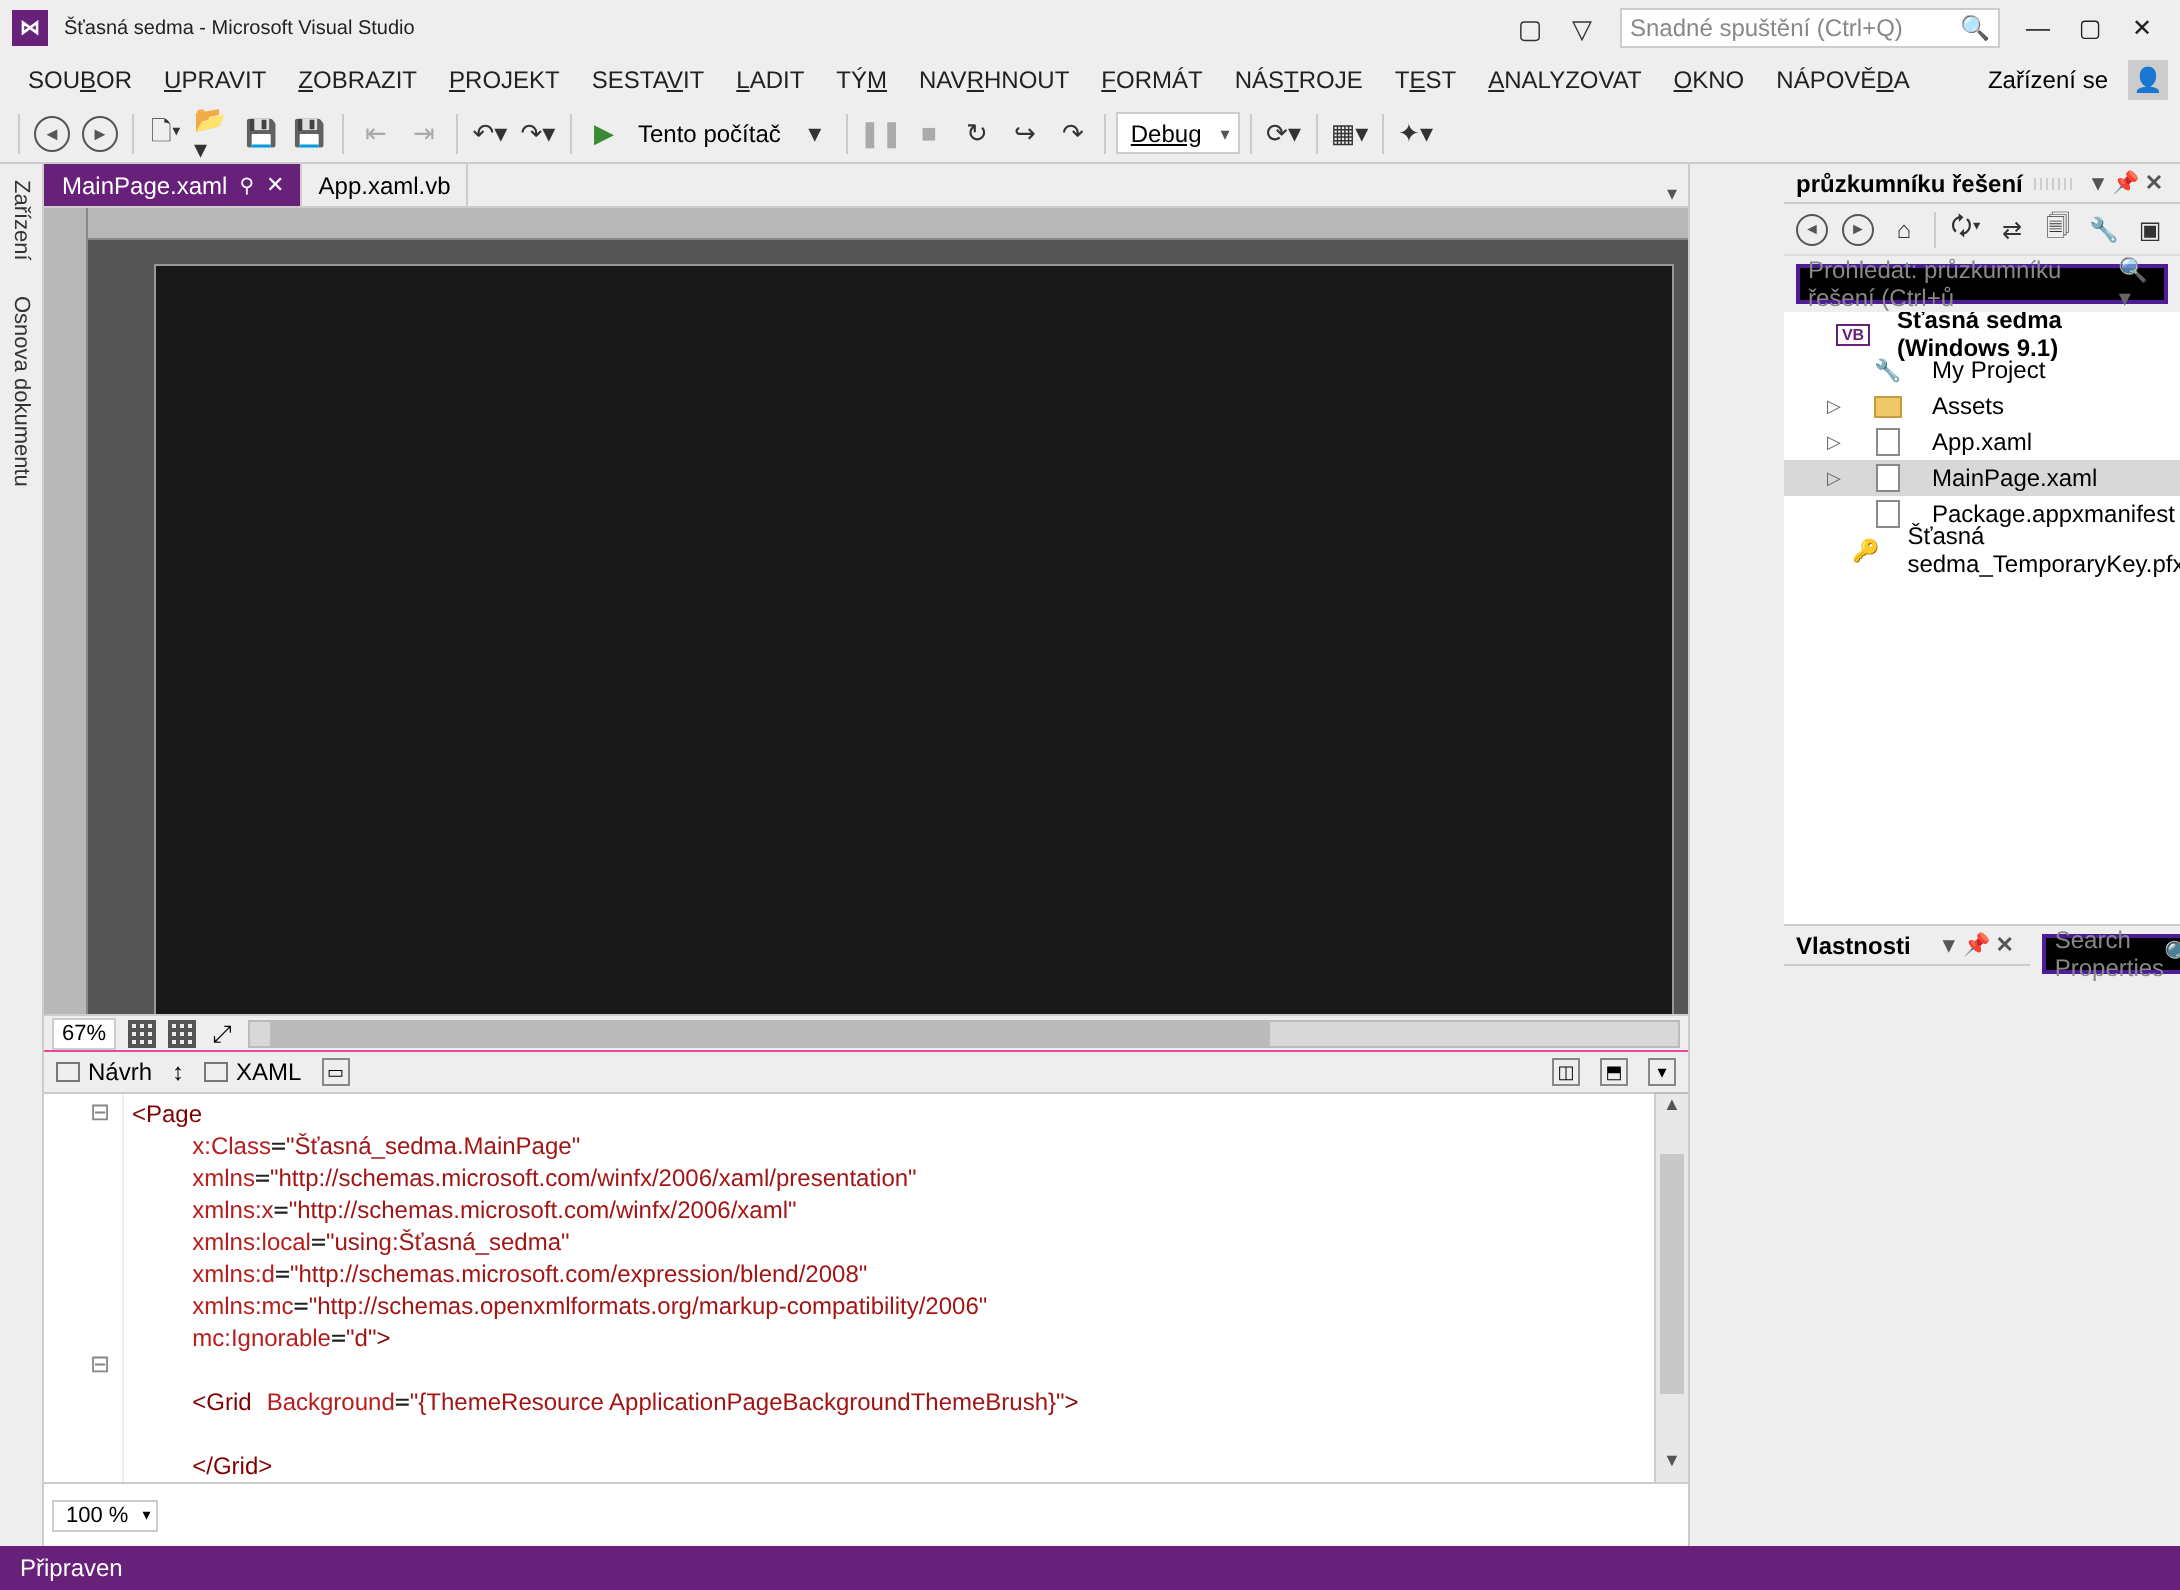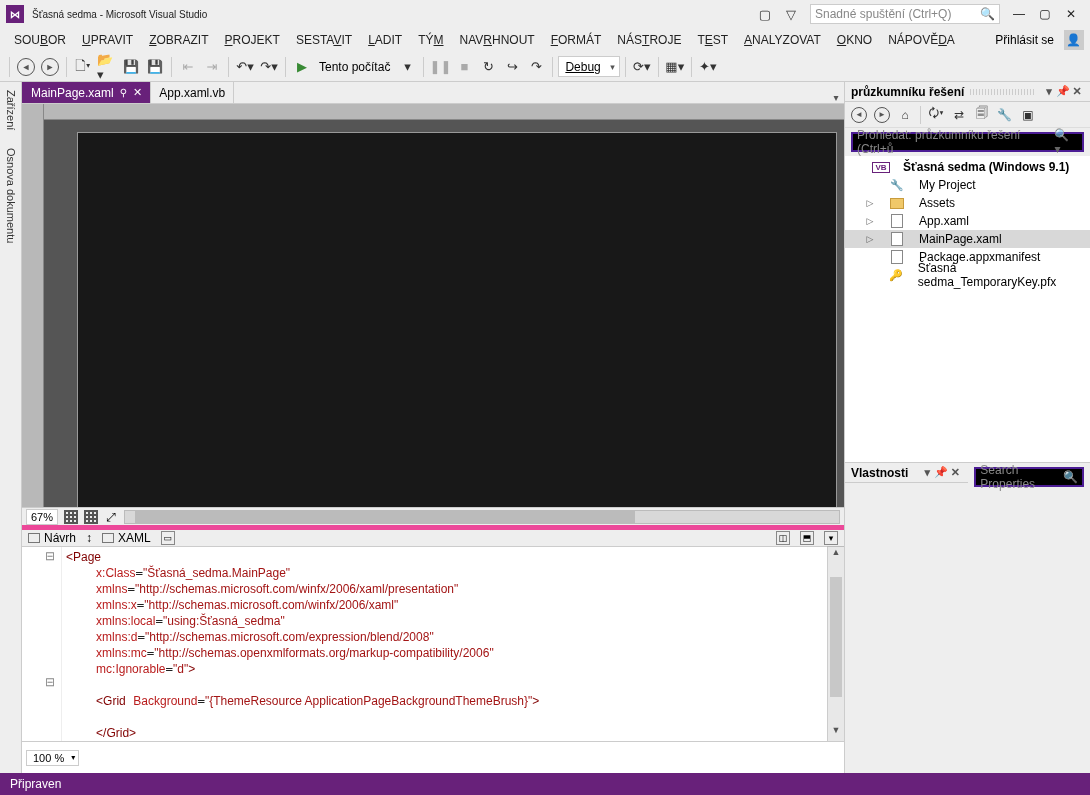--- a/index.html
+++ b/index.html
@@ -60,21 +60,21 @@
 
 
 .design-strip { height:18px; background:#eee; border-top:1px solid #ccc; display:flex; align-items:center; padding:0 4px; gap:6px; }
 .design-strip .zoom { border:1px solid #ccc; background:#fff; padding:0 4px; font-size:11px; height:16px; display:flex; align-items:center; }
 .design-strip .grid-icon { width:14px; height:14px; border:1px solid #555; display:grid; grid-template-columns:repeat(3,1fr); grid-template-rows:repeat(3,1fr); }
 .design-strip .grid-icon div { border:0.5px solid #555; }
 .design-strip .sb { flex:1; height:14px; background:#d8d8d8; border:1px solid #bbb; position:relative; }
 .design-strip .sb .thumb { position:absolute; left:10px; width:500px; top:0; bottom:0; background:#bbb; }
 
 
-.splitrow { height:22px; background:#eee; border-top:5px solid #ec4899; border-bottom:1px solid #ccc; display:flex; align-items:center; padding:0 6px; gap:10px; }
+.splitrow { height:22px; background:#eee; border-top:1px solid #ec4899; border-bottom:1px solid #ccc; display:flex; align-items:center; padding:0 6px; gap:10px; }
 .splitrow .pane { display:flex; align-items:center; gap:4px; font-size:11px; }
 .splitrow .box { width:12px; height:10px; border:1px solid #777; }
 .splitrow .spacer { flex:1; }
 .splitrow .sm { width:14px; height:14px; border:1px solid #888; display:flex; align-items:center; justify-content:center; font-size:9px; }
 
 
 .codewrap { flex:0 0 190px; display:flex; background:#fff; position:relative; }
 .codewrap .gutter { width:40px; background:#fff; border-right:1px solid #eee; text-align:right; padding:2px 6px 0 0; font-family:Consolas,monospace; font-size:12px; color:#888; }
 .codewrap .gutter .fold { color:#888; cursor:pointer; }
 .codewrap pre { flex:1; font-family:Consolas,monospace; font-size:12.5px; line-height:16px; padding:2px 0 0 4px; white-space:pre; color:#222; overflow:hidden; }
@@ -84,21 +84,21 @@
 .codewrap .vsb .up { top:0; } .codewrap .vsb .dn { bottom:0; }
 .codewrap .splitb { width:17px; height:14px; position:absolute; right:0; top:-1px; background:#ddd; border:1px solid #bbb; text-align:center; font-size:10px; } .str { color:#a31515; } .attr { color:#b91c1c; } .tag { color:#800000; }
 
 
 .zoomrow { height:32px; border-top:1px solid #ccc; display:flex; align-items:center; padding:0 4px; }
 .zoomrow .zoom { border:1px solid #ccc; background:#fff; padding:0 14px 0 6px; font-size:11px; height:16px; position:relative; display:flex; align-items:center; }
 .zoomrow .zoom::after { content:"▾"; position:absolute; right:3px; font-size:8px; }
 
 
 .right { width:245px; display:flex; flex-direction:column; background:#eee; }
-.panel { display:flex; flex-direction:column; }
+.panel { display:flex; flex-direction:column;margin-left:47px; }
 .panel .hdr { height:20px; background:#eee; display:flex; align-items:center; padding:0 6px; font-size:11px; font-weight:bold; border-bottom:1px solid #ccc; }
 .panel .hdr .dots { flex:1; margin:0 6px; height:6px; background:repeating-linear-gradient(90deg,#ccc 0 1px,transparent 1px 3px); }
 .panel .hdr .ico { width:14px; font-size:11px; color:#555; text-align:center; cursor:default; }
 .panel .toolbar2 { height:26px; display:flex; align-items:center; padding:0 4px; gap:3px; border-bottom:1px solid #ddd; }
 .panel .toolbar2 .t { width:20px; height:20px; display:flex; align-items:center; justify-content:center; font-size:12px; color:#333; }
 .panel .toolbar2 .sep { width:1px; height:18px; background:#ccc; margin:0 2px; }
 .panel .toolbar2 .nav-circle { width:16px; height:16px; border:1.5px solid #555; border-radius:50%; display:flex; align-items:center; justify-content:center; font-size:8px; color:#555; }
 .panel .search { border:2px solid #4c1d95; background:#000000; margin:4px 6px; height:20px; display:flex; align-items:center; padding:0 4px; color:#888; font-size:11px; }
 .panel .search .si { margin-left:auto; color:#666; }
 .tree { flex:1; background:#fff; overflow:auto; font-size:12px; padding:2px 0; }
@@ -147,21 +147,21 @@
   <div class="item"><span class="ul">L</span>ADIT</div>
   <div class="item">TÝ<span class="ul">M</span></div>
   <div class="item">NAV<span class="ul">R</span>HNOUT</div>
   <div class="item"><span class="ul">F</span>ORMÁT</div>
   <div class="item">NÁS<span class="ul">T</span>ROJE</div>
   <div class="item">T<span class="ul">E</span>ST</div>
   <div class="item"><span class="ul">A</span>NALYZOVAT</div>
   <div class="item"><span class="ul">O</span>KNO</div>
   <div class="item">NÁPOVĚ<span class="ul">D</span>A</div>
   <div class="spacer"></div>
-  <div class="login">Přihlásit se</div>
+  <div class="login">Zařízení se</div>
   <div class="avatar">👤</div>
 </div>
 
 <div class="toolbar">
   <div class="sep"></div>
   <div class="tb">
       <div class="nav-circle">◄</div>
     </div>
   <div class="tb">
       <div class="nav-circle">►</div>

